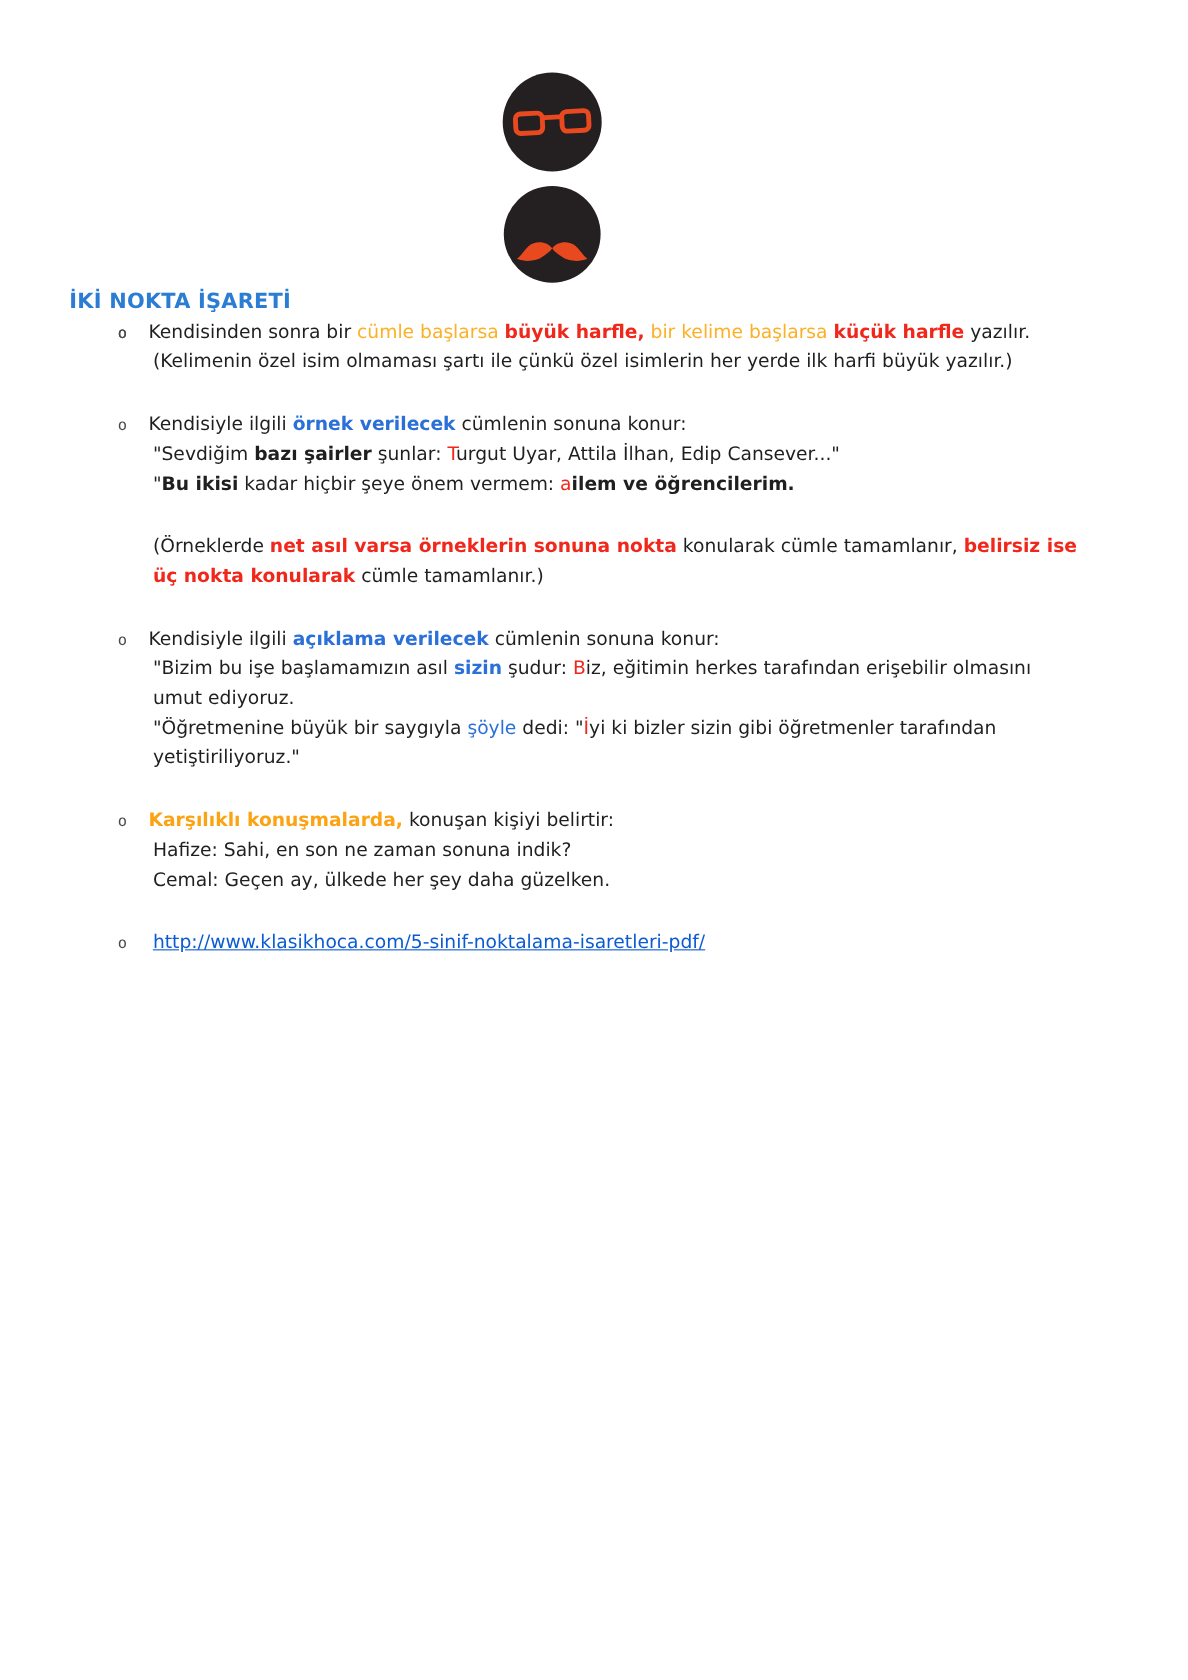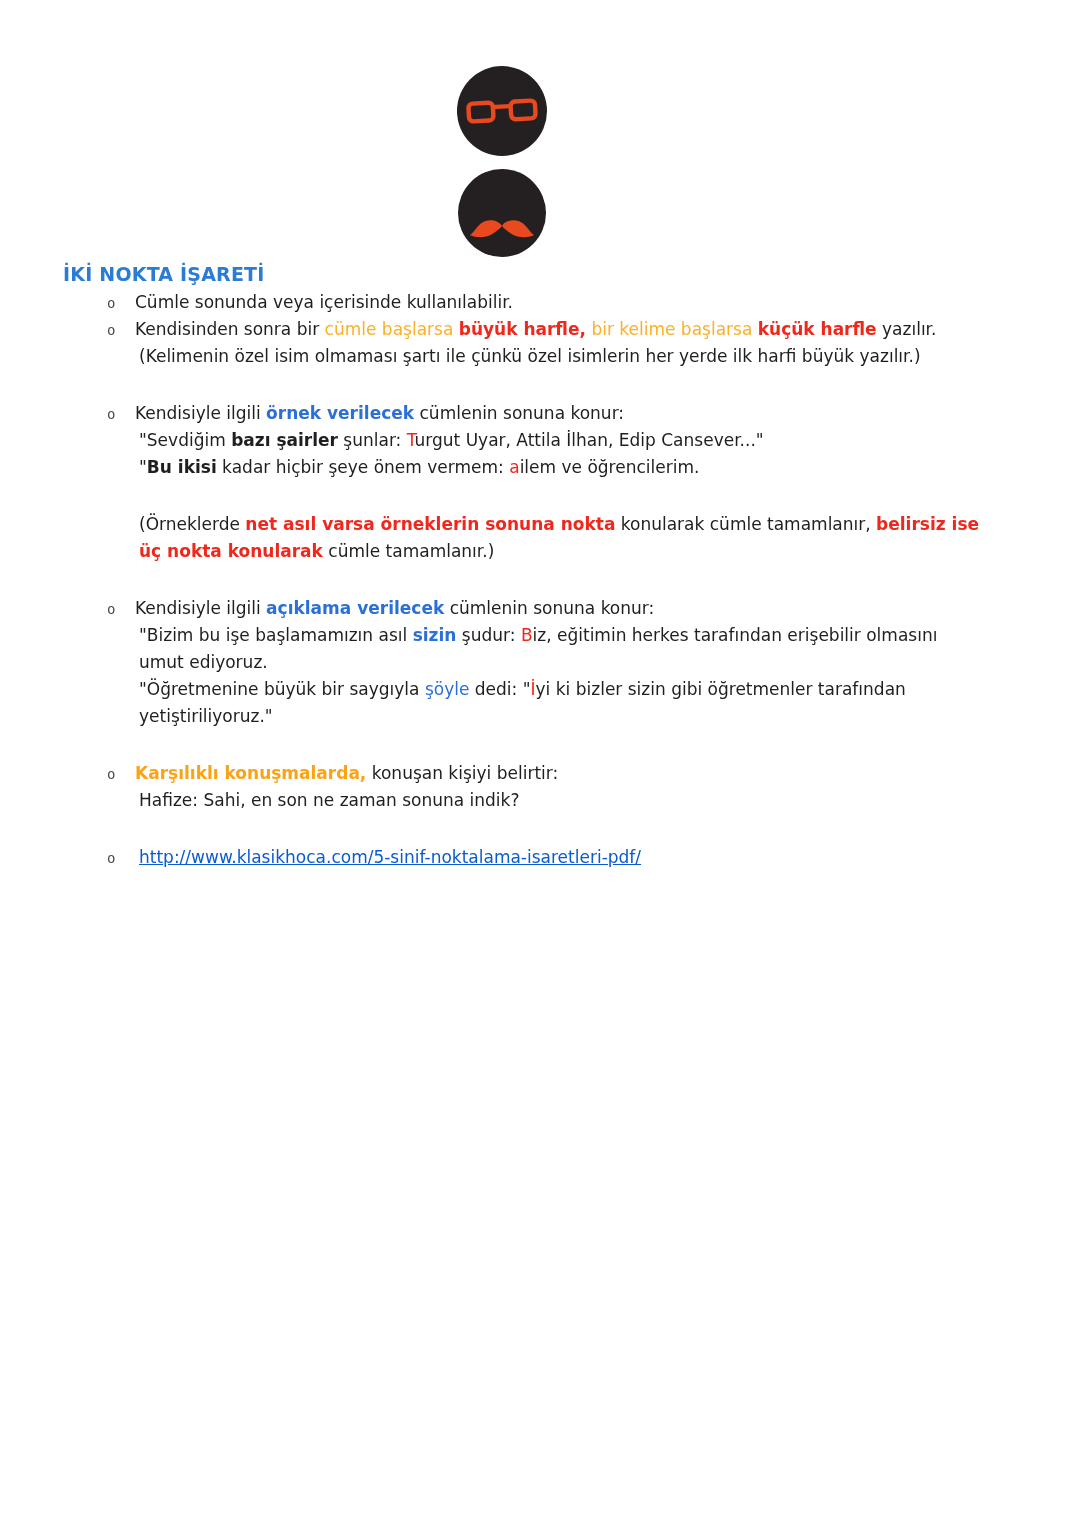--- a/index.html
+++ b/index.html
@@ -85,34 +85,35 @@
       <svg width="64" height="24" viewBox="0 0 120 44" xmlns="http://www.w3.org/2000/svg">
         <path d="M60 14 C52 2 32 0 20 10 C12 17 8 26 0 32 C14 38 34 36 44 28 C54 21 58 18 60 14 Z" fill="#e8491f"></path>
         <path d="M60 14 C68 2 88 0 100 10 C108 17 112 26 120 32 C106 38 86 36 76 28 C66 21 62 18 60 14 Z" fill="#e8491f"></path>
       </svg>
     </div>
   </div>
 
   <div class="heading" style="color: rgb(43, 124, 211);">İKİ NOKTA İŞARETİ</div>
 
   <div class="content-list">
-      <div class="block bullet"><span class="marker">o</span><span class="content"><span>Cümle sonunda veya içerisinde kullanılabilir.</span></span></div>
+      <div class="block bullet"><span class="marker">o</span></div>
       <div class="block bullet"><span class="marker">o</span><span class="content"><span>Kendisinden sonra bir </span><span style="color: rgb(252, 176, 37);">cümle başlarsa </span><span style="color: rgb(240, 40, 28); font-weight: bold;">büyük harfle,</span><span> </span><span style="color: rgb(252, 176, 37);">bir kelime başlarsa </span><span style="color: rgb(240, 40, 28); font-weight: bold;">küçük harfle</span><span> yazılır.</span></span></div>
       <div class="block sub"><span class="content"><span>(Kelimenin özel isim olmaması şartı ile çünkü özel isimlerin her yerde ilk harfi büyük yazılır.)</span></span></div>
       <div class="block spacer"></div>
       <div class="block bullet"><span class="marker">o</span><span class="content"><span>Kendisiyle ilgili </span><span style="color: rgb(42, 112, 216); font-weight: bold;">örnek verilecek</span><span> cümlenin sonuna konur:</span></span></div>
       <div class="block sub"><span class="content"><span>"Sevdiğim </span><span style="font-weight: bold;">bazı şairler</span><span> şunlar: </span><span style="color: rgb(240, 40, 28);">T</span><span>urgut Uyar, Attila İlhan, Edip Cansever..."</span></span></div>
-      <div class="block sub"><span class="content"><span>"</span><span style="font-weight: bold;">Bu ikisi</span><span> kadar hiçbir şeye önem vermem: </span><span style="color: rgb(240, 40, 28);">a</span><span style="font-weight: normal; margin-top: 40px;">ilem ve öğrencilerim.</span></span></div>
+      <div class="block sub"><span class="content"><span>"</span><span style="font-weight: bold;">Bu ikisi</span><span> kadar hiçbir şeye önem vermem: </span><span style="color: rgb(240, 40, 28);">a</span><span style="font-weight: bold; margin-top: 40px;">ilem ve öğrencilerim.</span></span></div>
       <div class="block spacer"></div>
       <div class="block sub"><span class="content"><span>(Örneklerde </span><span style="color: rgb(240, 40, 28); font-weight: bold;">net asıl varsa örneklerin sonuna nokta</span><span> konularak cümle tamamlanır, </span><span style="color: rgb(240, 40, 28); font-weight: bold;">belirsiz ise üç nokta konularak</span><span> cümle tamamlanır.)</span></span></div>
       <div class="block spacer"></div>
       <div class="block bullet"><span class="marker">o</span><span class="content"><span>Kendisiyle ilgili </span><span style="color: rgb(42, 112, 216); font-weight: bold;">açıklama verilecek</span><span> cümlenin sonuna konur:</span></span></div>
       <div class="block sub"><span class="content"><span>"Bizim bu işe başlamamızın asıl </span><span style="color: rgb(42, 112, 216); font-weight: bold;">sizin</span><span> şudur: </span><span style="color: rgb(240, 40, 28);">B</span><span>iz, eğitimin herkes tarafından erişebilir olmasını umut ediyoruz.</span></span></div>
       <div class="block sub"><span class="content"><span>"Öğretmenine büyük bir saygıyla </span><span style="color: rgb(42, 112, 216); font-weight: normal;">şöyle</span><span> dedi: "</span><span style="color: rgb(240, 40, 28);">İ</span><span>yi ki bizler sizin gibi öğretmenler tarafından yetiştiriliyoruz."</span></span></div>
       <div class="block spacer"></div>
       <div class="block bullet"><span class="marker">o</span><span class="content"><span style="color: rgb(251, 163, 18); font-weight: bold;">Karşılıklı konuşmalarda,</span><span> konuşan kişiyi belirtir:</span></span></div>
       <div class="block sub"><span class="content"><span>Hafize: Sahi, en son ne zaman sonuna indik?</span></span></div>
+      <div class="block sub"><span class="content"><span>Cemal: Geçen ay, ülkede her şey daha güzelken.</span></span></div>
       <div class="block spacer"></div>
       <div class="block bullet"><span class="marker">o</span></div>
       <div class="block sub"><span class="content"><a style="color: rgb(10, 91, 211); text-decoration: underline;">http://www.klasikhoca.com/5-sinif-noktalama-isaretleri-pdf/</a></span></div>
     </div>
 
 </div>
 
 </body></html>

